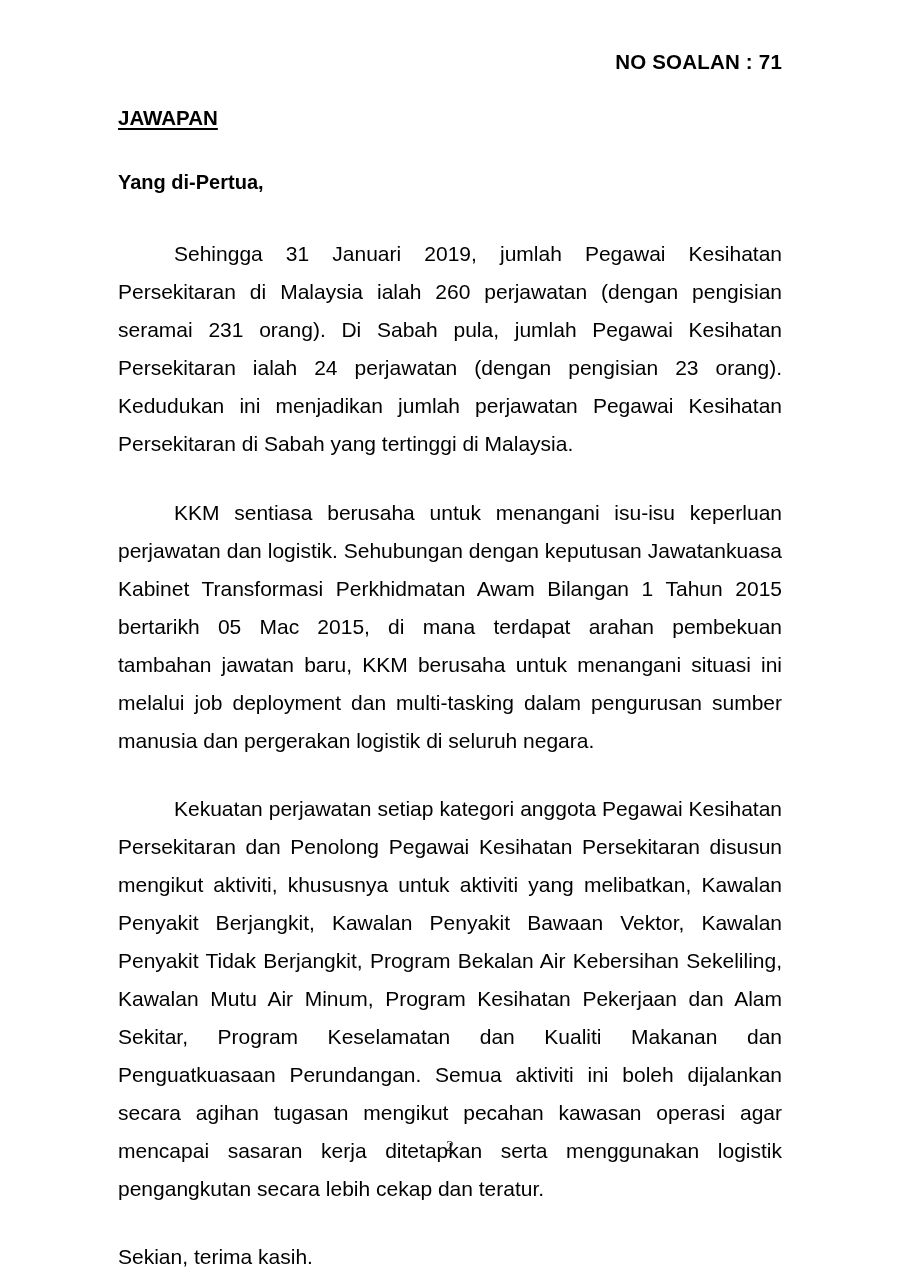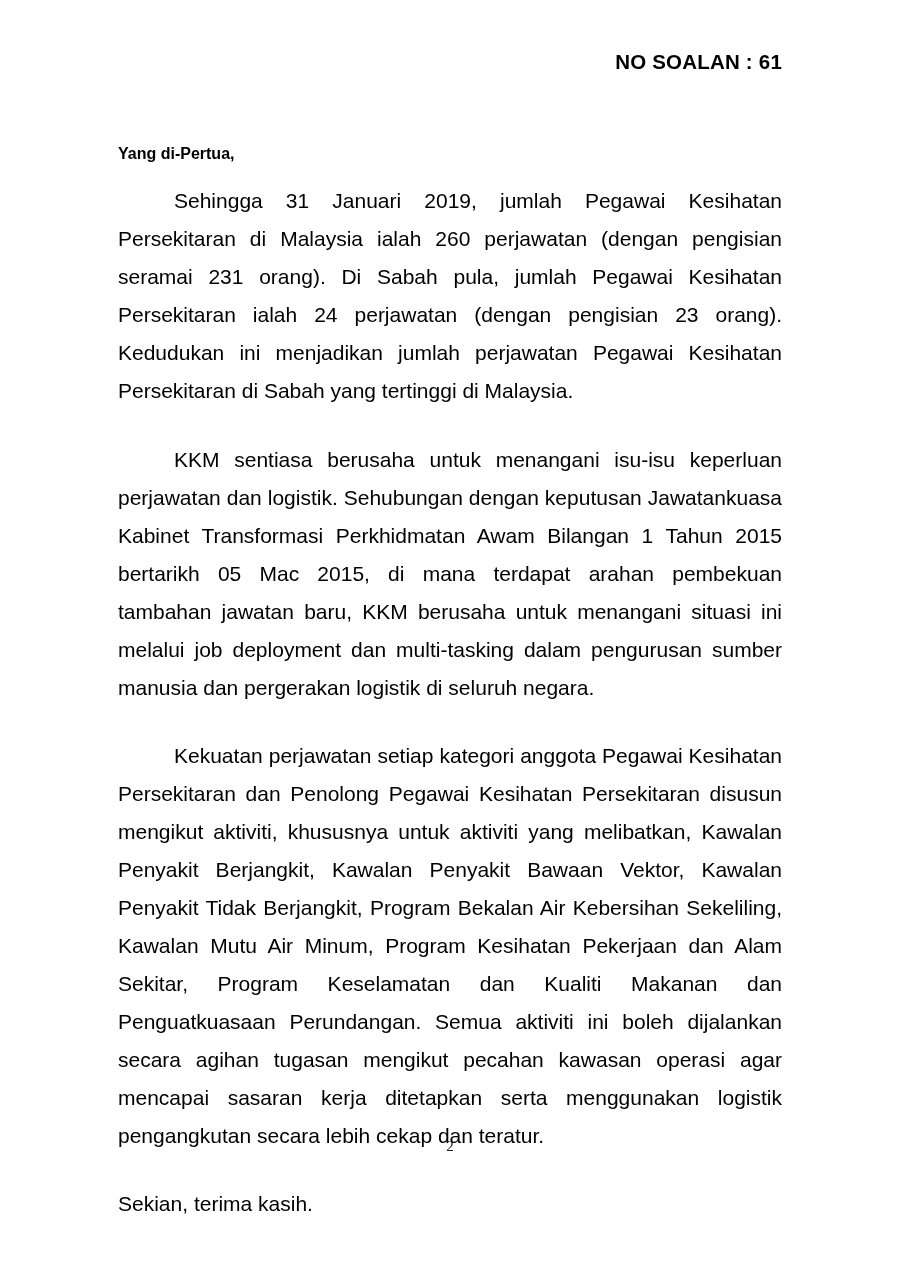--- a/index.html
+++ b/index.html
@@ -46,42 +46,42 @@
     font-size: 20.5px;
     font-weight: bold;
     text-decoration: underline;
     text-underline-offset: 3px;
     line-height: 1.25;
     margin: 0 0 0 0;
     display: inline-block;
   }
 
   .salutation {
-    font-size: 16px;
+    font-size: 20px;
     font-weight: bold;
     line-height: 1.25;
     margin: 39px 0 0 0;
   }
 
   p.para {
     font-size: 21px;
     line-height: 38px;
     text-align: justify;
     text-justify: inter-word;
     margin: 0;
     padding: 0;
     hyphens: none;
     word-spacing: 0px;
   }
 
   p.para.indent {
     text-indent: 56px;
   }
 
-  p.para.gap-1 { margin-top: 18px; }
+  p.para.gap-1 { margin-top: 40px; }
   p.para.gap-2 { margin-top: 31px; }
   p.para.gap-3 { margin-top: 30px; }
   p.para.gap-4 { margin-top: 30px; }
 
   p.para.plain {
     text-align: left;
     text-indent: 0;
   }
 
   .ital { }
@@ -97,24 +97,27 @@
     font-size: 15px;
     line-height: 1;
     color: #1a1a1a;
   }
 </style>
 </head>
 <body>
 
 <div class="page">
 
-  <div class="page-header">NO SOALAN : 61</div>
+  <div class="page-header">NO SOALAN : 71</div>
 
   <div class="content">
 
+    <div>
+      <span class="section-title">JAWAPAN</span>
+    </div>
 
     <div class="salutation">Yang di-Pertua,</div>
 
     <p class="para indent gap-1">Sehingga 31 Januari 2019, jumlah Pegawai Kesihatan Persekitaran di Malaysia ialah 260 perjawatan (dengan pengisian seramai 231 orang). Di Sabah pula, jumlah Pegawai Kesihatan Persekitaran ialah 24 perjawatan (dengan pengisian 23 orang). Kedudukan ini menjadikan jumlah perjawatan Pegawai Kesihatan Persekitaran di Sabah yang tertinggi di Malaysia.</p>
 
     <p class="para indent gap-2"><span>KKM sentiasa berusaha untuk menangani isu-isu keperluan perjawatan dan logistik. Sehubungan dengan keputusan Jawatankuasa Kabinet Transformasi Perkhidmatan Awam Bilangan 1 Tahun 2015 bertarikh 05 Mac 2015, di mana terdapat arahan pembekuan tambahan jawatan baru, KKM berusaha untuk menangani situasi ini melalui job deployment dan </span><span class="ital">multi-tasking</span><span> dalam pengurusan sumber manusia dan pergerakan logistik di seluruh negara.</span></p>
 
     <p class="para indent gap-3">Kekuatan perjawatan setiap kategori anggota Pegawai Kesihatan Persekitaran dan Penolong Pegawai Kesihatan Persekitaran disusun mengikut aktiviti, khususnya untuk aktiviti yang melibatkan, Kawalan Penyakit Berjangkit, Kawalan Penyakit Bawaan Vektor, Kawalan Penyakit Tidak Berjangkit, Program Bekalan Air  Kebersihan Sekeliling, Kawalan Mutu Air Minum, Program Kesihatan Pekerjaan dan Alam Sekitar, Program Keselamatan dan Kualiti Makanan dan Penguatkuasaan Perundangan. Semua aktiviti ini boleh dijalankan secara agihan tugasan mengikut pecahan kawasan operasi agar mencapai sasaran kerja ditetapkan serta menggunakan logistik pengangkutan secara lebih cekap dan teratur.</p>
 
     <p class="para plain gap-4">Sekian, terima kasih.</p>

